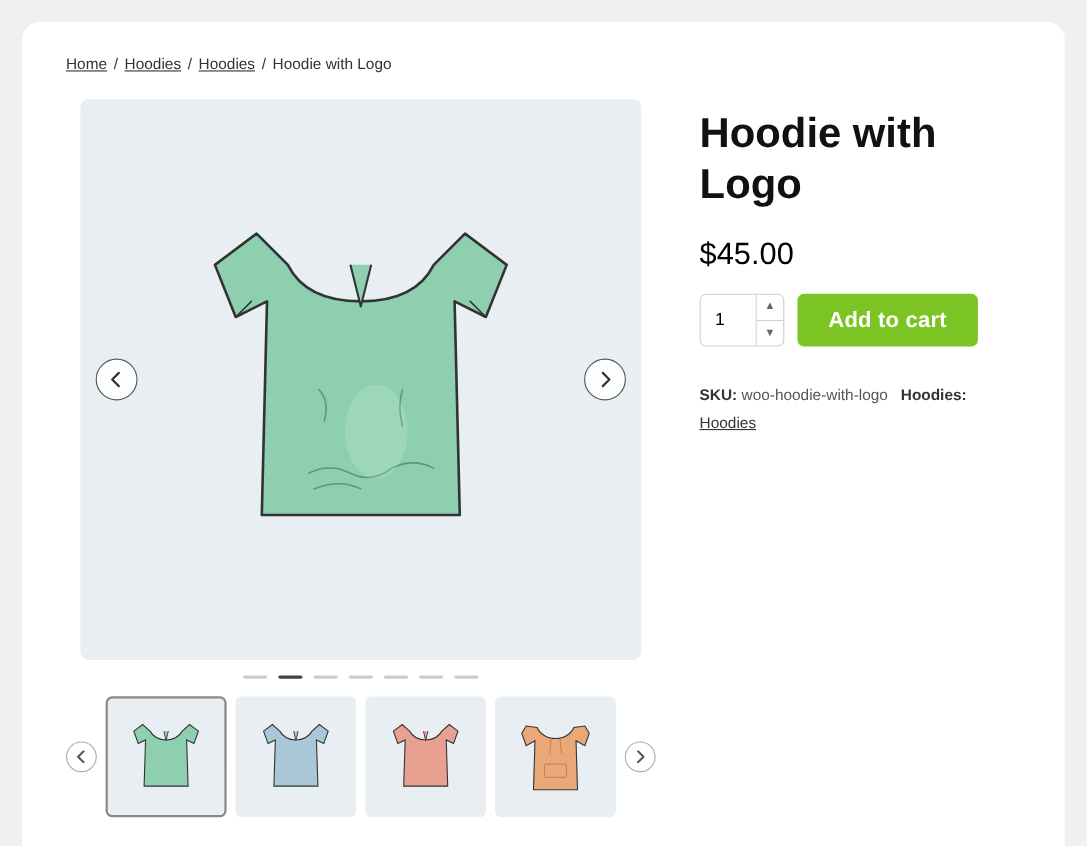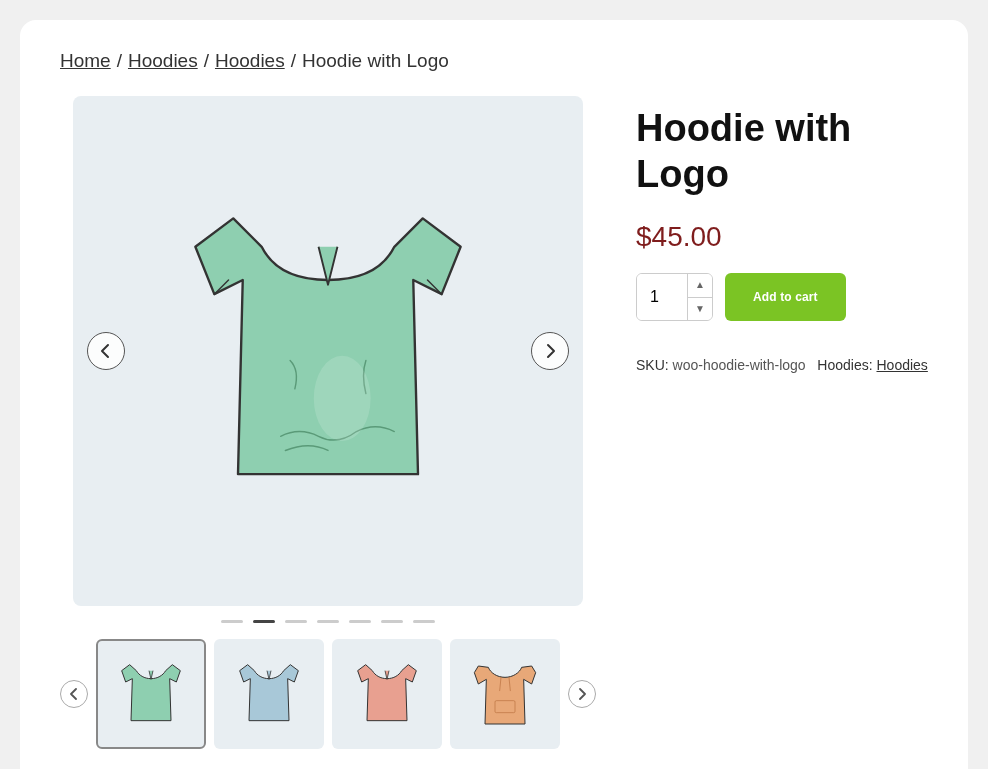--- a/index.html
+++ b/index.html
@@ -19,21 +19,21 @@
       min-height: 769px;
       padding: 30px 40px 40px 40px;
       position: relative;
       overflow: hidden;
     }
     
     .breadcrumb {
       display: flex;
       align-items: center;
       gap: 6px;
-      font-size: 19px;
+      font-size: 14px;
       color: #333;
       margin-bottom: 24px;
     }
     .breadcrumb a {
       color: #333;
       text-decoration: underline;
       cursor: pointer;
     }
     .breadcrumb .separator {
       color: #333;
@@ -164,21 +164,21 @@
     .product-title {
       font-size: 38px;
       font-weight: 700;
       color: #111;
       line-height: 1.2;
       margin-bottom: 24px;
     }
     .product-price {
       font-size: 28px;
       font-weight: 400;
-      color: #7f1d1d;
+      color: #000000;
       margin-bottom: 20px;
     }
     .product-desc {
       font-size: 15px;
       color: #444;
       margin-bottom: 28px;
       line-height: 1.5;
     }
     .add-to-cart-row {
       display: flex;
@@ -223,38 +223,38 @@
       line-height: 1;
     }
     .qty-spin-btn:first-child { border-bottom: 1px solid #ccc; }
     .add-to-cart-btn {
       background: #7bc424;
       color: #fff;
       border: none;
       border-radius: 6px;
       padding: 0 28px;
       height: 48px;
-      font-size: 12px;
+      font-size: 20px;
       font-weight: 600;
       cursor: pointer;
       letter-spacing: 0.01em;
     }
 
     .product-meta {
       font-size: 14px;
       color: #555;
       line-height: 1.8;
     }
     .product-meta a {
       color: #333;
       text-decoration: underline;
       cursor: pointer;
     }
     .meta-label {
-      font-weight: 400;
+      font-weight: 700;
       color: #333;
     }
   </style>
 </head>
 <body>
 
 <div class="card">
 
   <nav class="breadcrumb">
     <a>Home</a>

